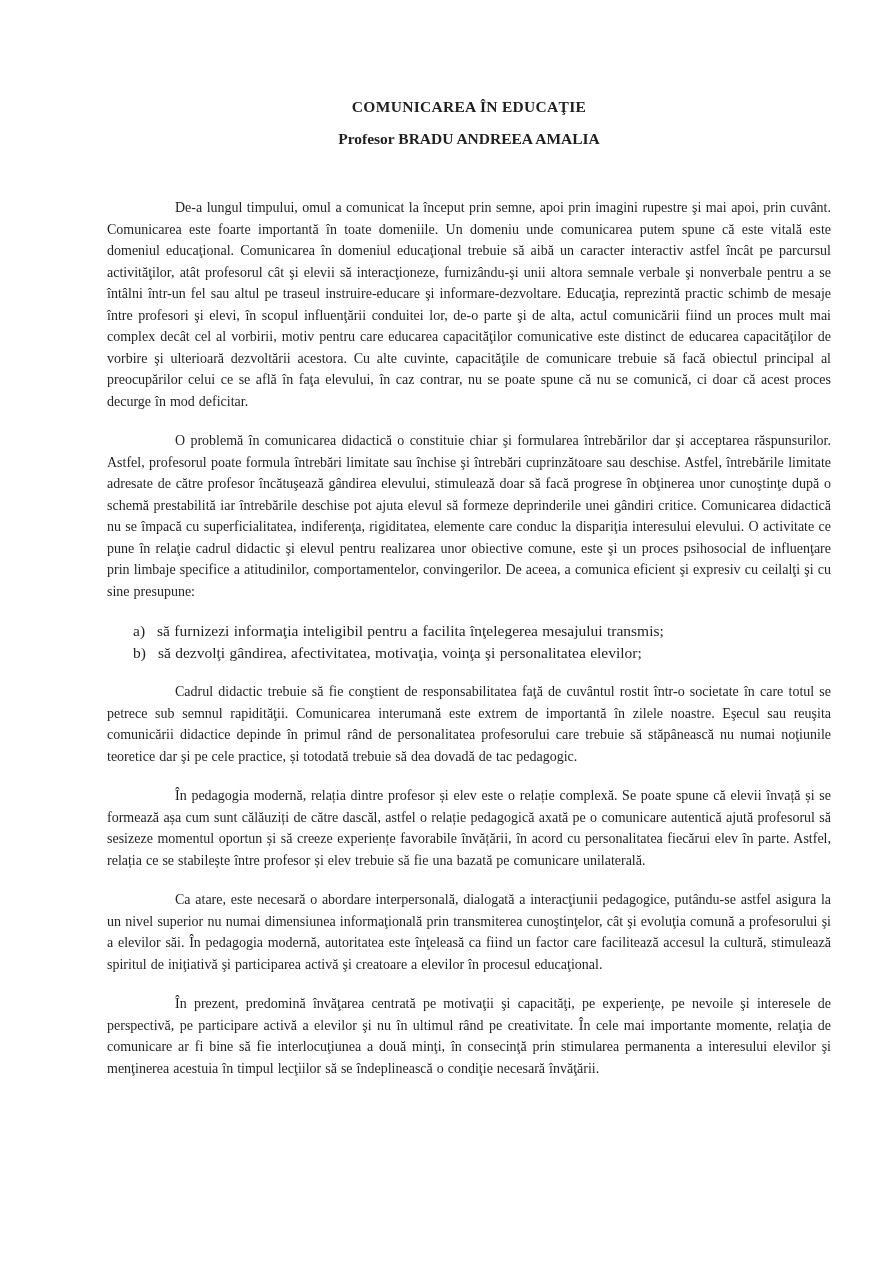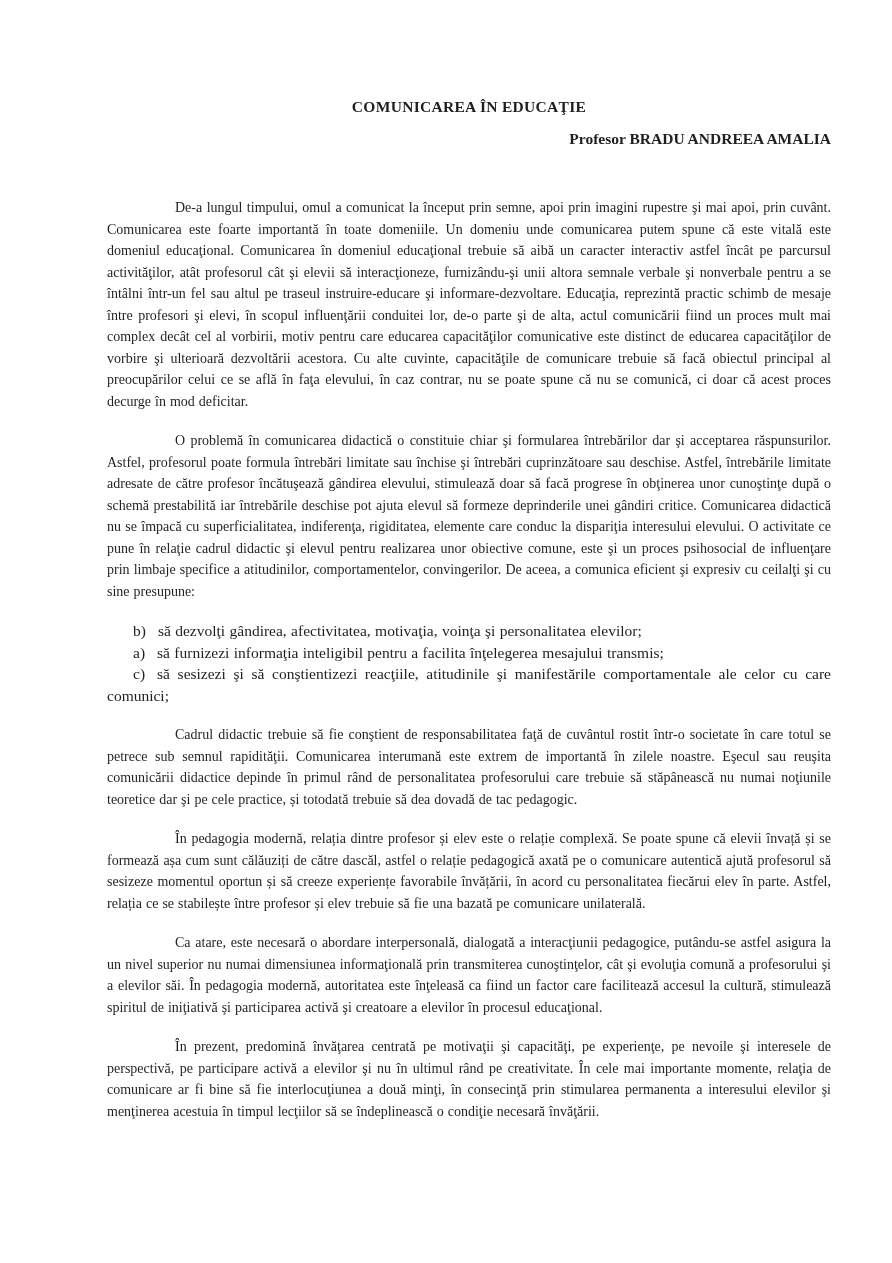--- a/index.html
+++ b/index.html
@@ -28,21 +28,21 @@
     font-size: 15.5px;
     font-weight: bold;
     text-align: center;
     letter-spacing: 0.3px;
     margin: 0 0 11px 0;
     line-height: 21px;
   }
   .byline {
     font-size: 15.5px;
     font-weight: bold;
-    text-align: right;
+    text-align: center;
     margin: 0 0 48px 0;
     line-height: 21px;
   }
   .para {
     font-size: 14px;
     line-height: 21.5px;
     text-align: justify;
     text-indent: 68px;
     margin: 0 0 18px 0;
     word-spacing: 0.5px;
@@ -76,23 +76,22 @@
 
   <h1 class="title">COMUNICAREA ÎN EDUCAŢIE</h1>
 
   <p class="byline">Profesor BRADU ANDREEA AMALIA</p>
 
   <p class="para">De-a lungul timpului, omul a comunicat la început prin semne, apoi prin imagini rupestre şi mai apoi, prin cuvânt. Comunicarea este foarte importantă în toate domeniile. Un domeniu unde comunicarea putem spune că este vitală este domeniul educaţional. Comunicarea în domeniul educaţional trebuie să aibă un caracter interactiv astfel încât pe parcursul activităţilor, atât profesorul cât şi elevii să interacţioneze, furnizându-şi unii altora semnale verbale şi nonverbale pentru a se întâlni într-un fel sau altul pe traseul instruire-educare şi informare-dezvoltare. Educaţia, reprezintă practic schimb de mesaje între profesori şi elevi, în scopul influenţării conduitei lor, de-o parte şi de alta, actul comunicării fiind un proces mult mai complex decât cel al vorbirii, motiv pentru care educarea capacităţilor comunicative este distinct de educarea capacităţilor de vorbire şi ulterioară dezvoltării acestora. Cu alte cuvinte, capacităţile de comunicare trebuie să facă obiectul principal al preocupărilor celui ce se află în faţa elevului, în caz contrar, nu se poate spune că nu se comunică, ci doar că acest proces decurge în mod deficitar.</p>
 
   <p class="para">O problemă în comunicarea didactică o constituie chiar şi formularea întrebărilor dar şi acceptarea răspunsurilor. Astfel, profesorul poate formula întrebări limitate sau închise şi întrebări cuprinzătoare sau deschise. Astfel, întrebările limitate adresate de către profesor încătuşează gândirea elevului, stimulează doar să facă progrese în obţinerea unor cunoştinţe după o schemă prestabilită iar întrebările deschise pot ajuta elevul să formeze deprinderile unei gândiri critice. Comunicarea didactică nu se împacă cu superficialitatea, indiferenţa, rigiditatea, elemente care conduc la dispariţia interesului elevului. O activitate ce pune în relaţie cadrul didactic şi elevul pentru realizarea unor obiective comune, este şi un proces psihosocial de influenţare prin limbaje specifice a atitudinilor, comportamentelor, convingerilor. De aceea, a comunica eficient şi expresiv cu ceilalţi şi cu sine presupune:</p>
 
   <div class="list">
+    <p class="list-item"><span class="marker">a)</span><span>să furnizezi informaţia inteligibil pentru a facilita înţelegerea mesajului transmis;</span></p>
     <p class="list-item"><span class="marker">b)</span><span>să dezvolţi gândirea, afectivitatea, motivaţia, voinţa şi personalitatea elevilor;</span></p>
-    <p class="list-item"><span class="marker">a)</span><span>să furnizezi informaţia inteligibil pentru a facilita înţelegerea mesajului transmis;</span></p>
-    <p class="list-item"><span class="marker">c)</span><span>să sesizezi şi să conştientizezi reacţiile, atitudinile şi manifestările comportamentale ale celor cu care comunici;</span></p>
   </div>
 
   <p class="para">Cadrul didactic trebuie să fie conştient de responsabilitatea faţă de cuvântul rostit într-o societate în care totul se petrece sub semnul rapidităţii. Comunicarea interumană este extrem de importantă în zilele noastre. Eşecul sau reuşita comunicării didactice depinde în primul rând de personalitatea profesorului care trebuie să stăpânească nu numai noţiunile teoretice dar şi pe cele practice, și totodată trebuie să dea dovadă de tac pedagogic.</p>
 
   <p class="para">În pedagogia modernă,  relația dintre profesor și elev este o relație complexă. Se poate spune că elevii învață și se formează așa cum sunt călăuziți de către dascăl, astfel o relație pedagogică axată pe o comunicare autentică ajută profesorul să sesizeze momentul oportun și să creeze experiențe favorabile învățării, în acord cu personalitatea fiecărui elev în parte. Astfel, relația ce se stabilește între profesor și elev trebuie să fie una bazată pe comunicare unilaterală.</p>
 
   <p class="para">Ca atare, este necesară o abordare interpersonală, dialogată a interacţiunii pedagogice, putându-se astfel asigura la un nivel superior nu numai dimensiunea informaţională prin transmiterea  cunoştinţelor, cât şi evoluţia  comună a profesorului şi a elevilor săi. În  pedagogia modernă, autoritatea este înţeleasă ca fiind un factor care facilitează accesul la cultură, stimulează spiritul de iniţiativă şi participarea activă şi creatoare a elevilor în procesul educaţional.</p>
 
   <p class="para">În prezent, predomină învăţarea centrată pe motivaţii şi capacităţi, pe experienţe, pe nevoile şi interesele de perspectivă, pe participare activă a elevilor şi nu în ultimul rând pe creativitate. În cele mai importante momente, relaţia de comunicare ar fi bine să fie  interlocuţiunea  a două minţi, în consecinţă prin stimularea  permanenta a interesului elevilor şi menţinerea acestuia în timpul lecţiilor să se îndeplinească  o condiţie necesară învăţării.</p>
 

